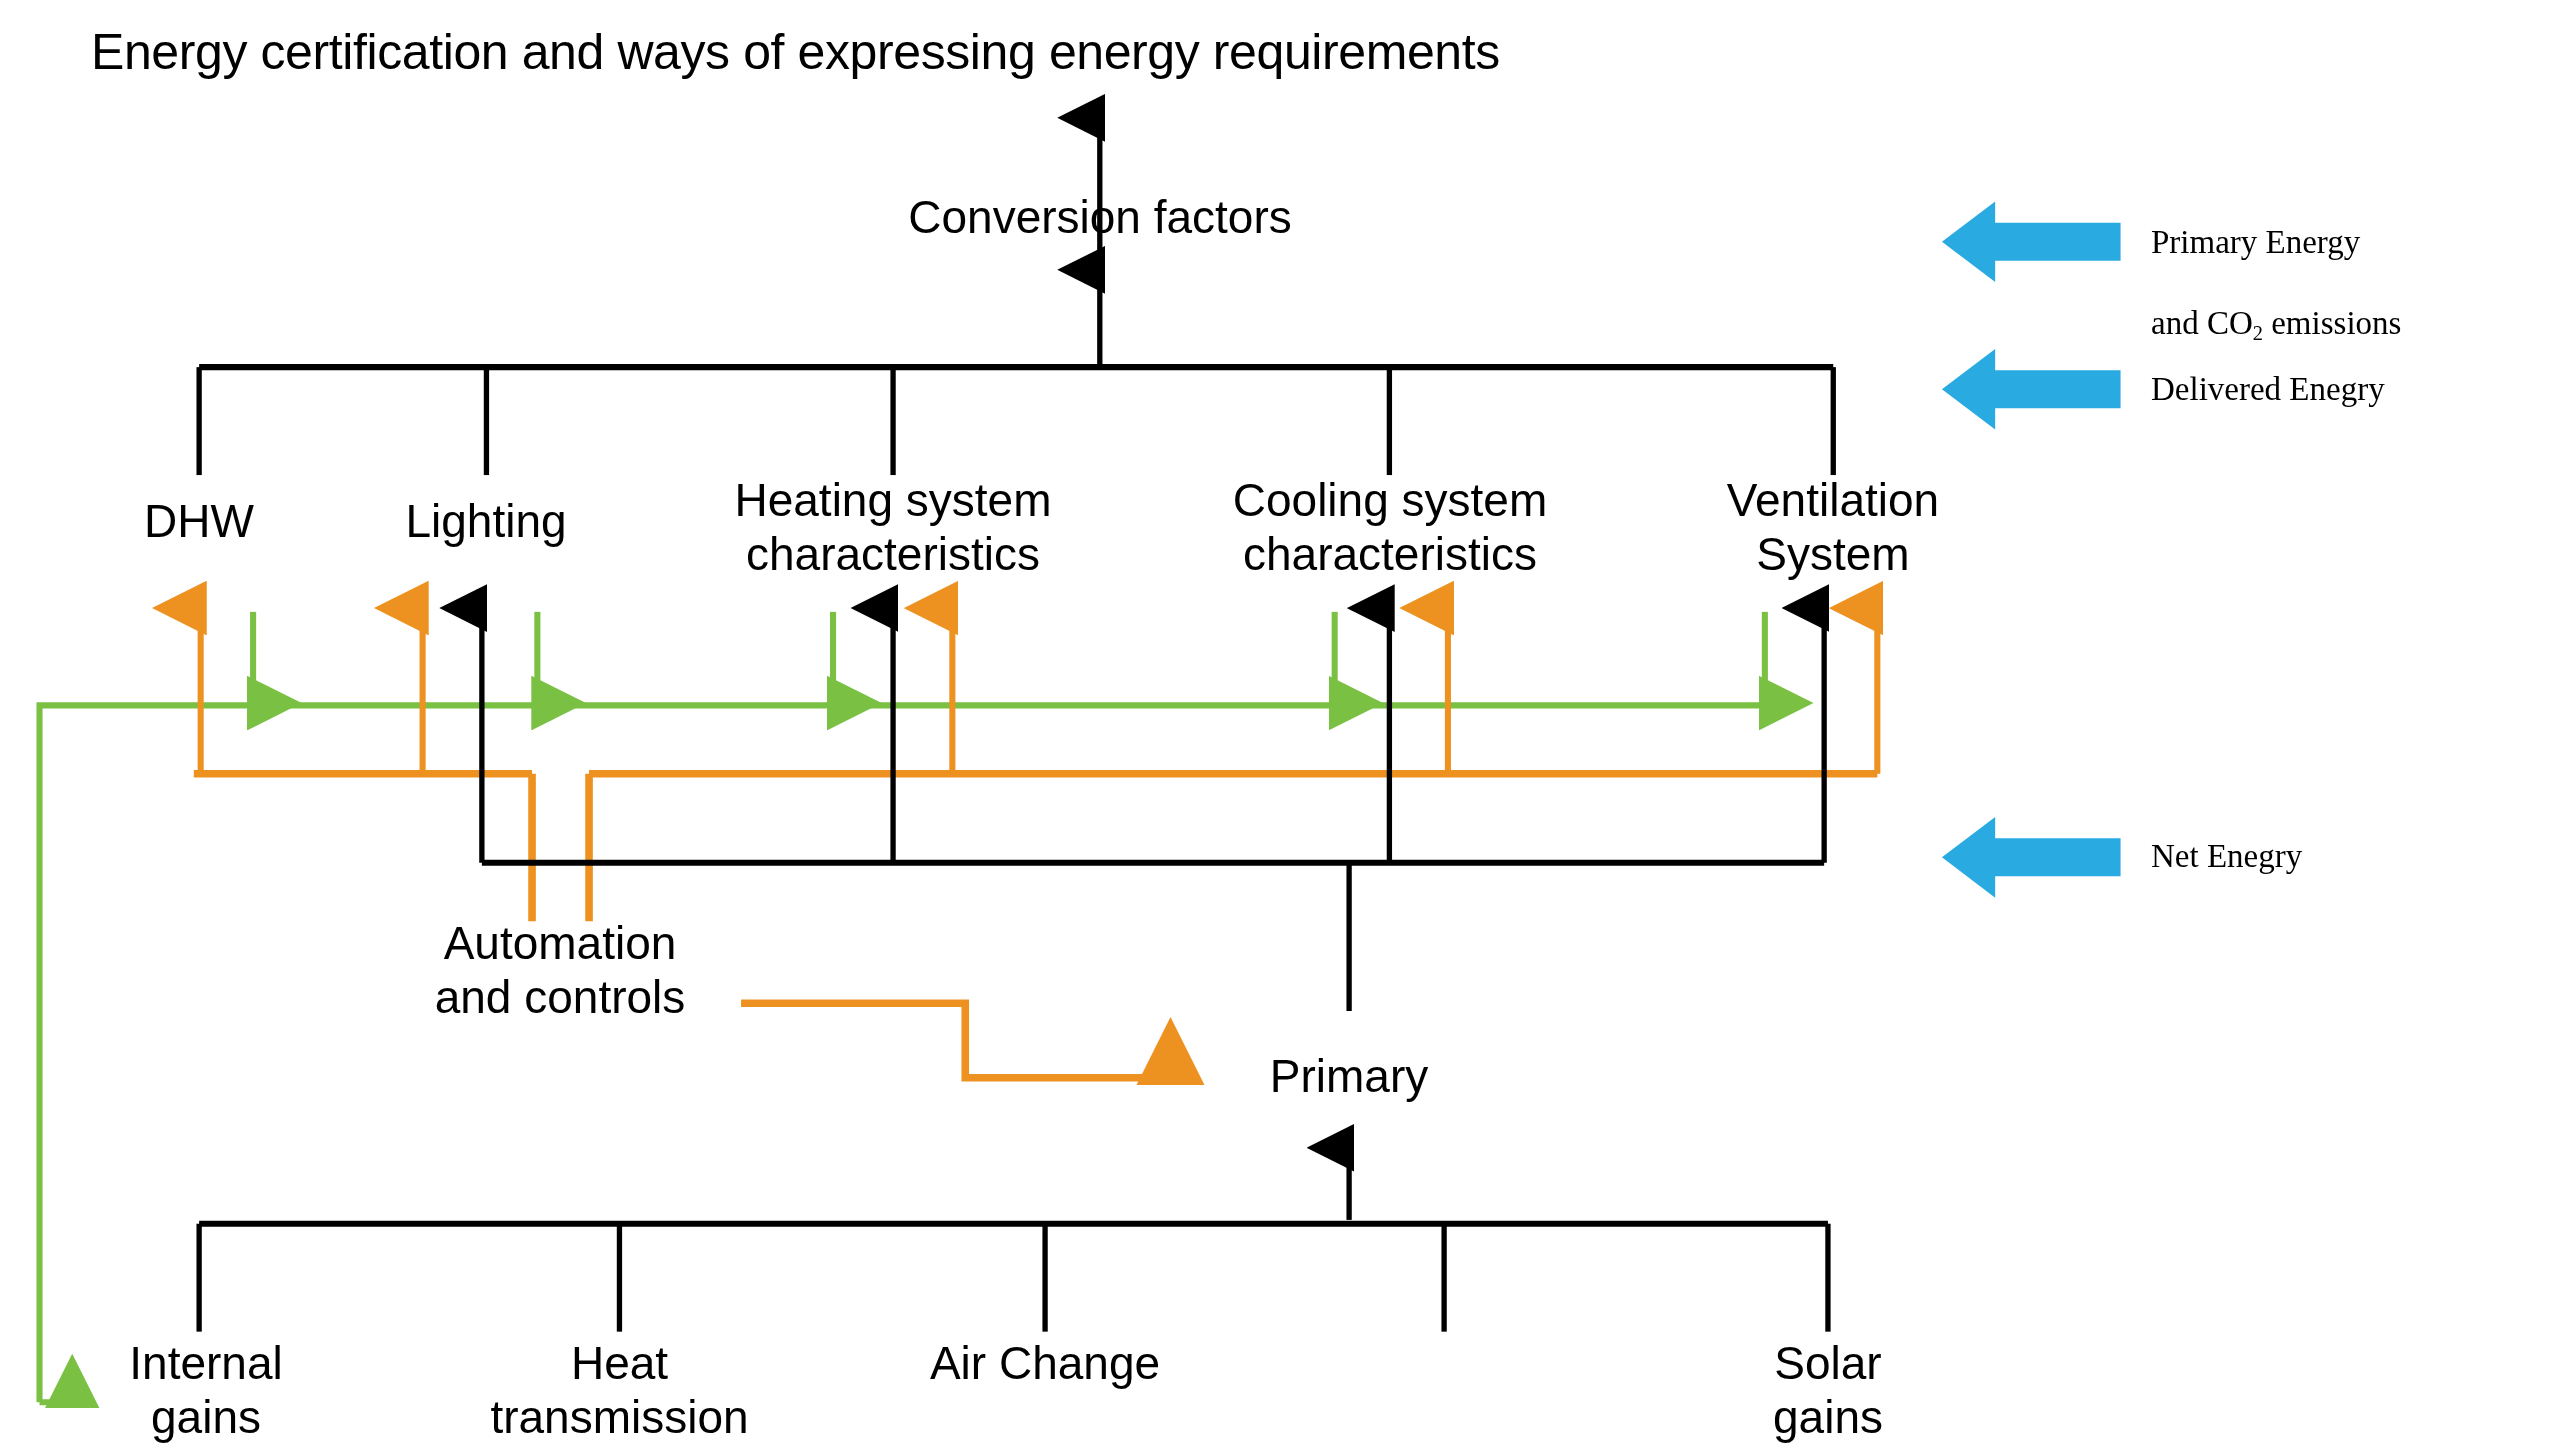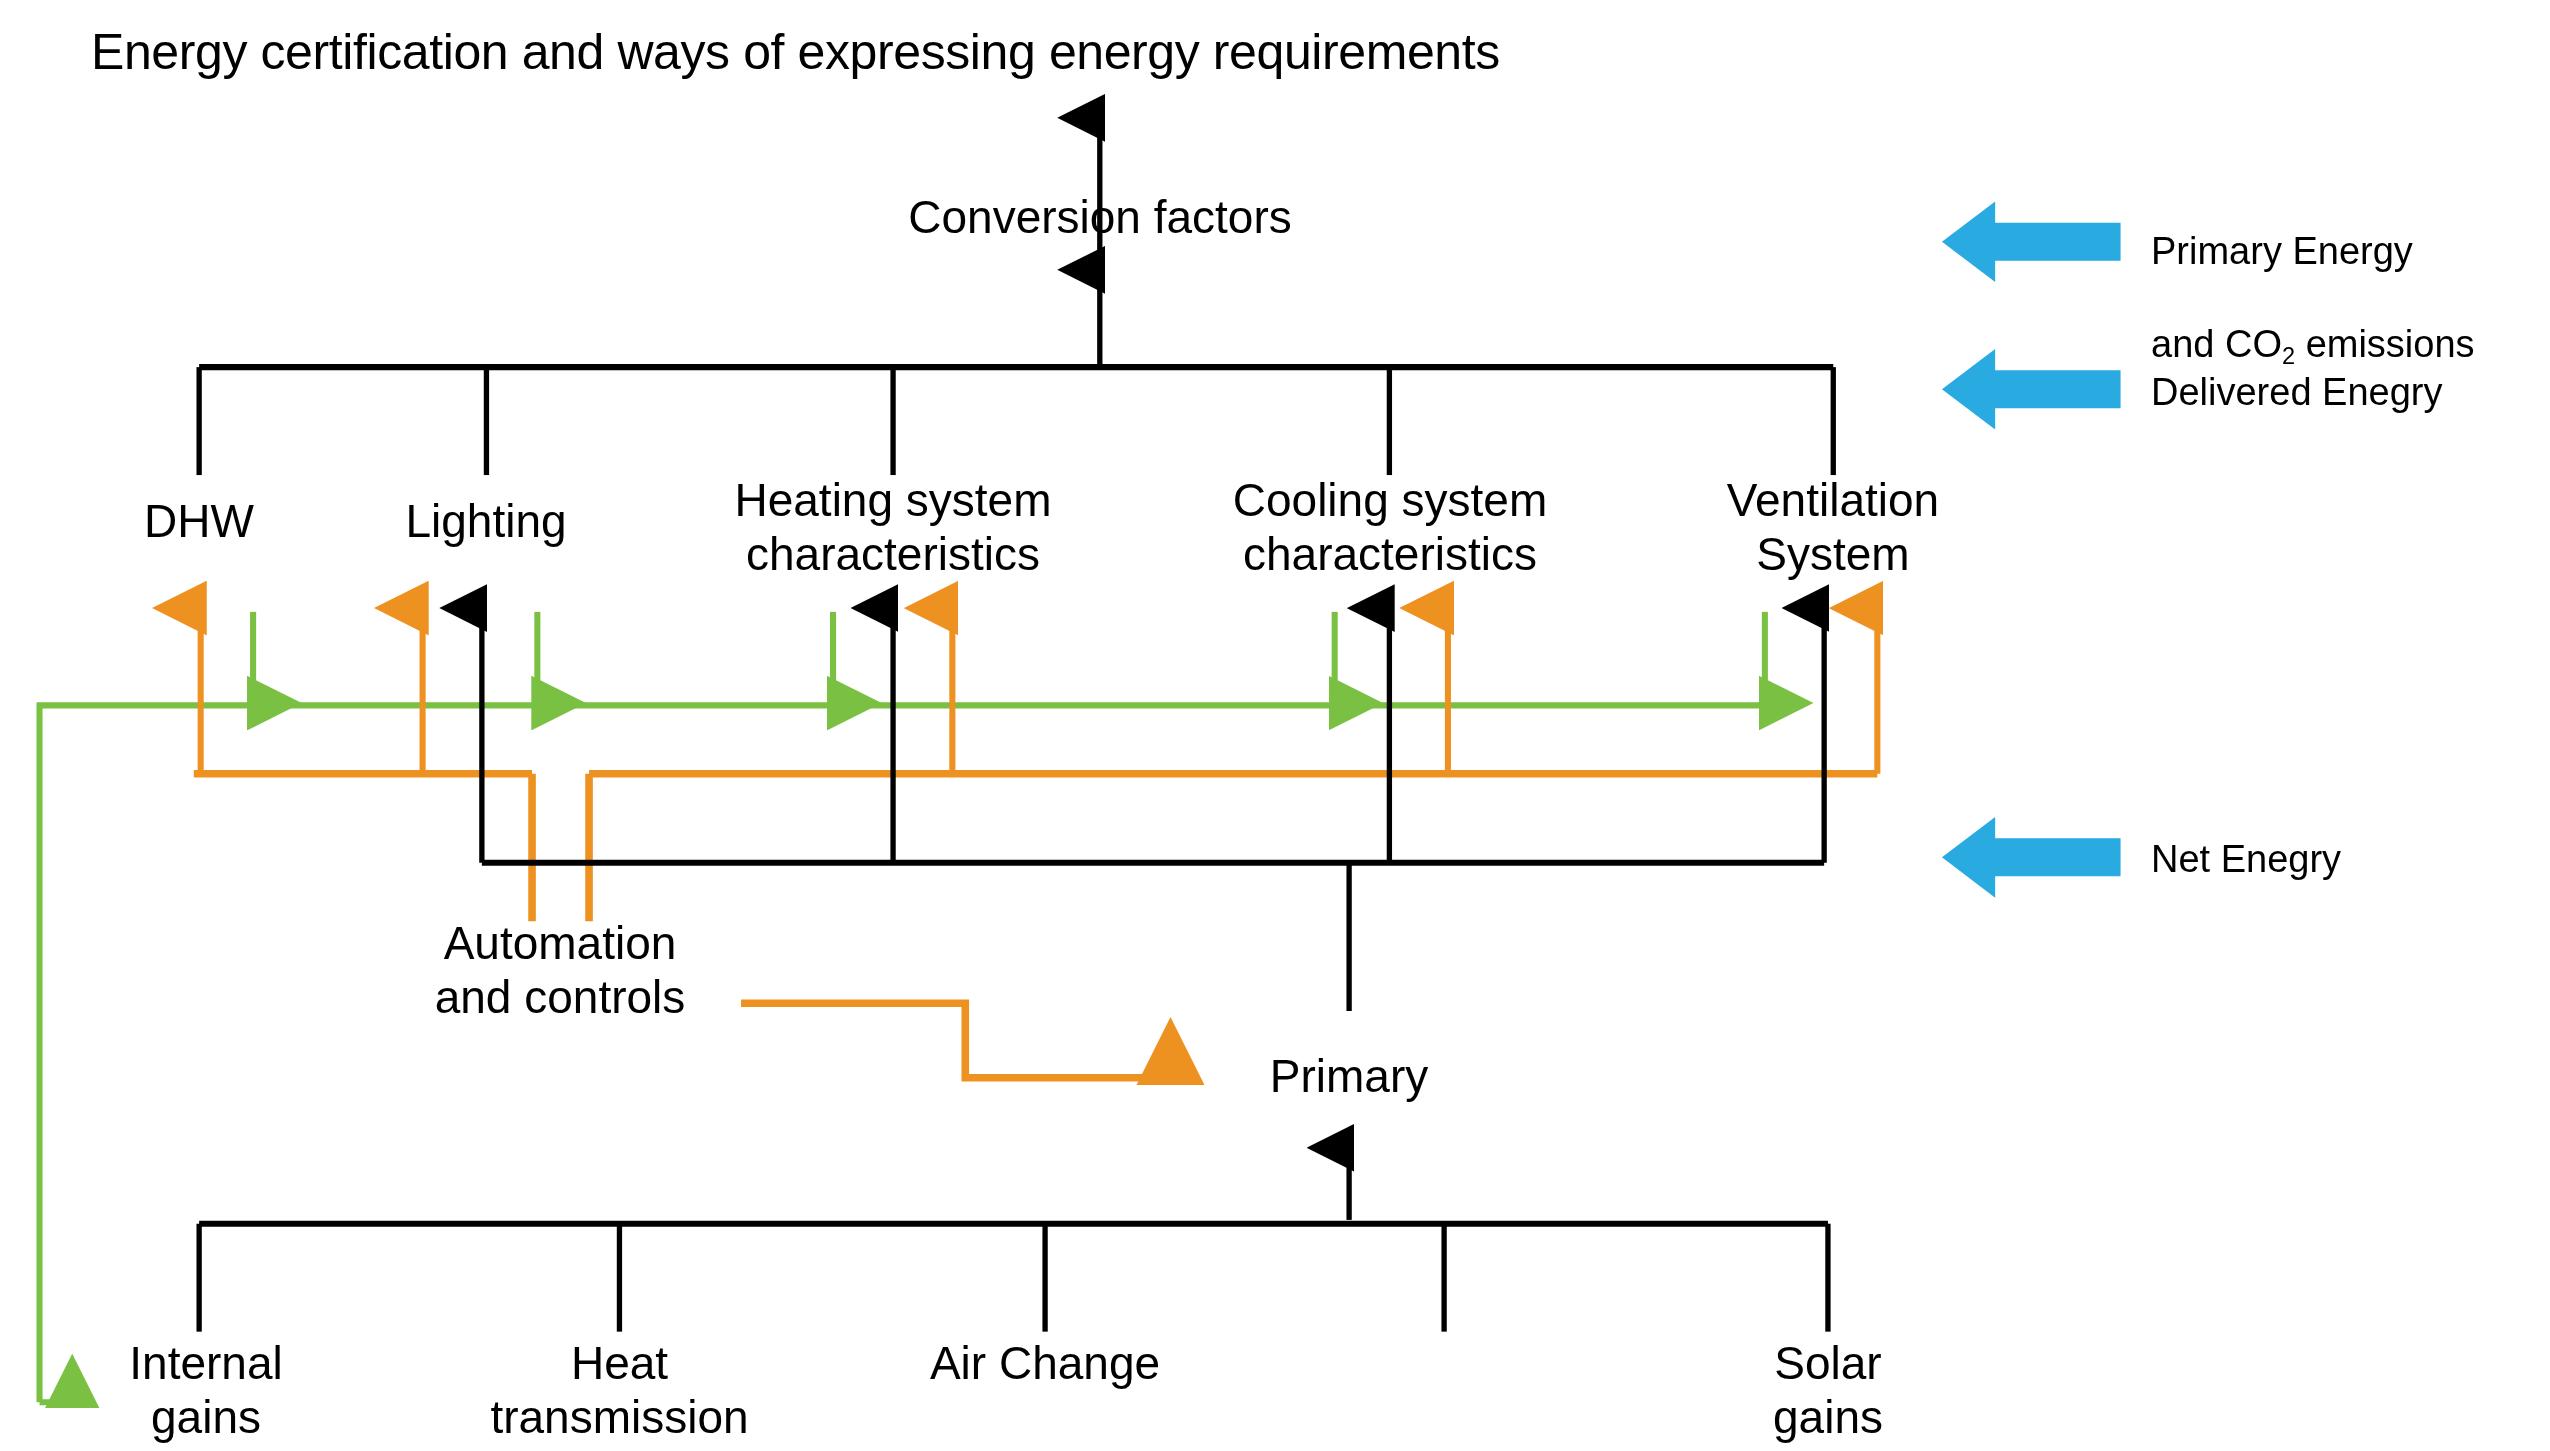--- a/index.html
+++ b/index.html
@@ -7,21 +7,21 @@
   body{
     width:2550px;height:1451px;
     font-family:"Liberation Sans","DejaVu Sans",sans-serif;
     color:#1a1a1a;overflow:hidden;position:relative;
   }
   #stage{position:relative;width:2550px;height:1451px;}
   svg.diagram{position:absolute;left:0;top:0;width:2550px;height:1451px;display:block;}
   .lbl{position:absolute;text-align:center;line-height:1.18;white-space:pre-line;color:#000;}
   .title{font-size:50px;letter-spacing:-0.4px;}
   .node{font-size:46px;}
-  .side{font-size:38px;text-align:left;line-height:1.22;}
+  .side{font-size:33px;text-align:left;line-height:1.22;font-family:Liberation Serif, serif;}
   .side sub{font-size:0.62em;vertical-align:-0.28em;}
 </style>
 </head>
 <body>
 
 <div id="stage">
 
   <svg class="diagram" viewBox="0 0 3355 1909">
     <defs>
       <marker id="mk-black-up" markerWidth="9" markerHeight="9" refX="4.5" refY="8" orient="auto" markerUnits="strokeWidth">

